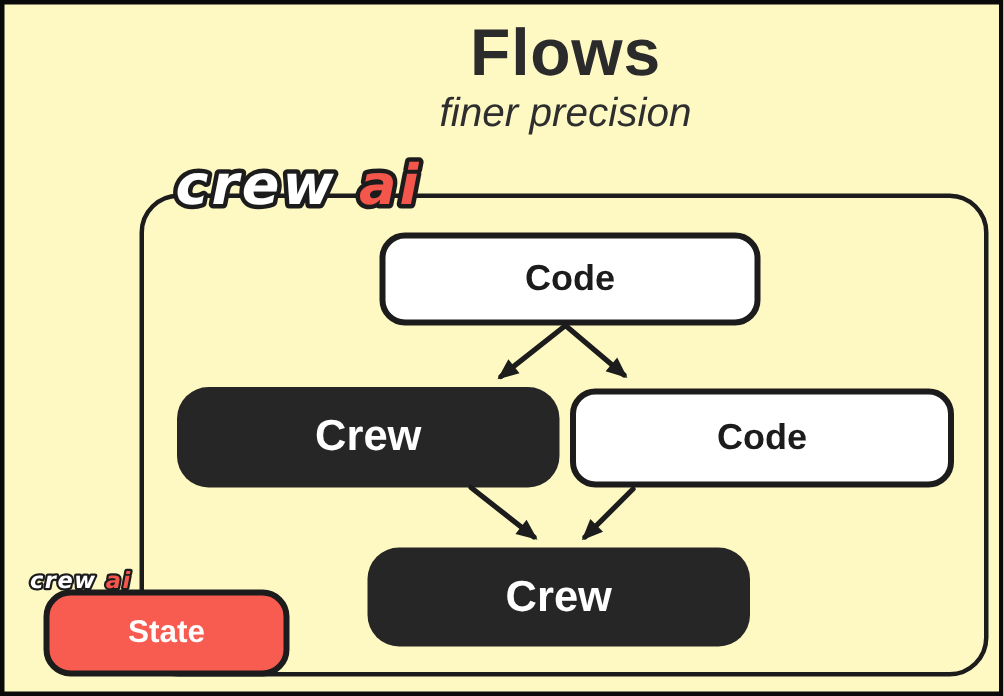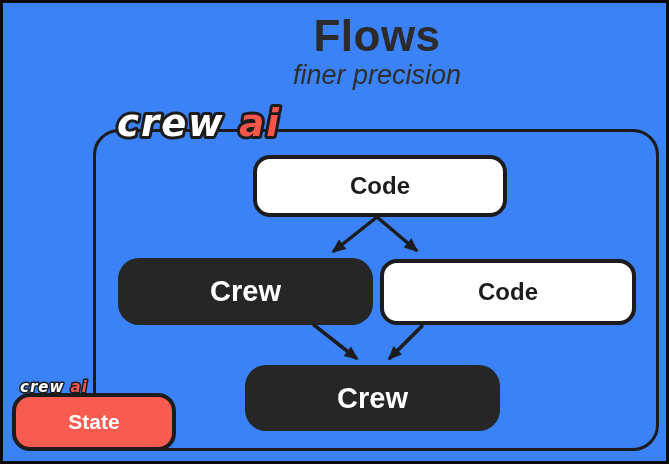--- a/index.html
+++ b/index.html
@@ -1,21 +1,21 @@
 <!DOCTYPE html>
 <html><head>
 <meta charset="utf-8">
 <style>
   html, body { margin: 0; padding: 0; background: #ffffff; }
   .stage {
     position: relative;
     width: 669px;
     height: 464px;
     box-sizing: border-box;
-    background: #3b82f6;
+    background: #fef9c3;
     border: 3px solid #0a0a0a;
     overflow: hidden;
     font-family: "Liberation Sans", sans-serif;
     padding-left: 37px;
   }
   .title {
     position: absolute;
     left: 79px; top: 8px; width: 590px;
     text-align: center;
     font-size: 44px;
@@ -80,21 +80,21 @@
     background: #262626;
     border-radius: 21px;
     color: #ffffff;
     font-size: 29px;
   }
   #node-code-top   { left: 250px; top: 152px; width: 254px; height: 62px; }
   #node-crew-mid   { left: 115px; top: 255px; width: 255px; height: 67px; }
   #node-code-mid   { left: 377px; top: 256px; width: 256px; height: 66px; }
   #node-crew-bottom{ left: 242px; top: 362px; width: 255px; height: 66px; }
   #node-state {
-    left: 9px; top: 390px;
+    left: 26px; top: 390px;
     width: 164px; height: 58px;
     background: #F85B50;
     border: 4px solid #1c1c1c;
     border-radius: 18px;
     color: #ffffff;
     font-size: 21px;
     z-index: 6;
   }
   .arrows {
     position: absolute;

